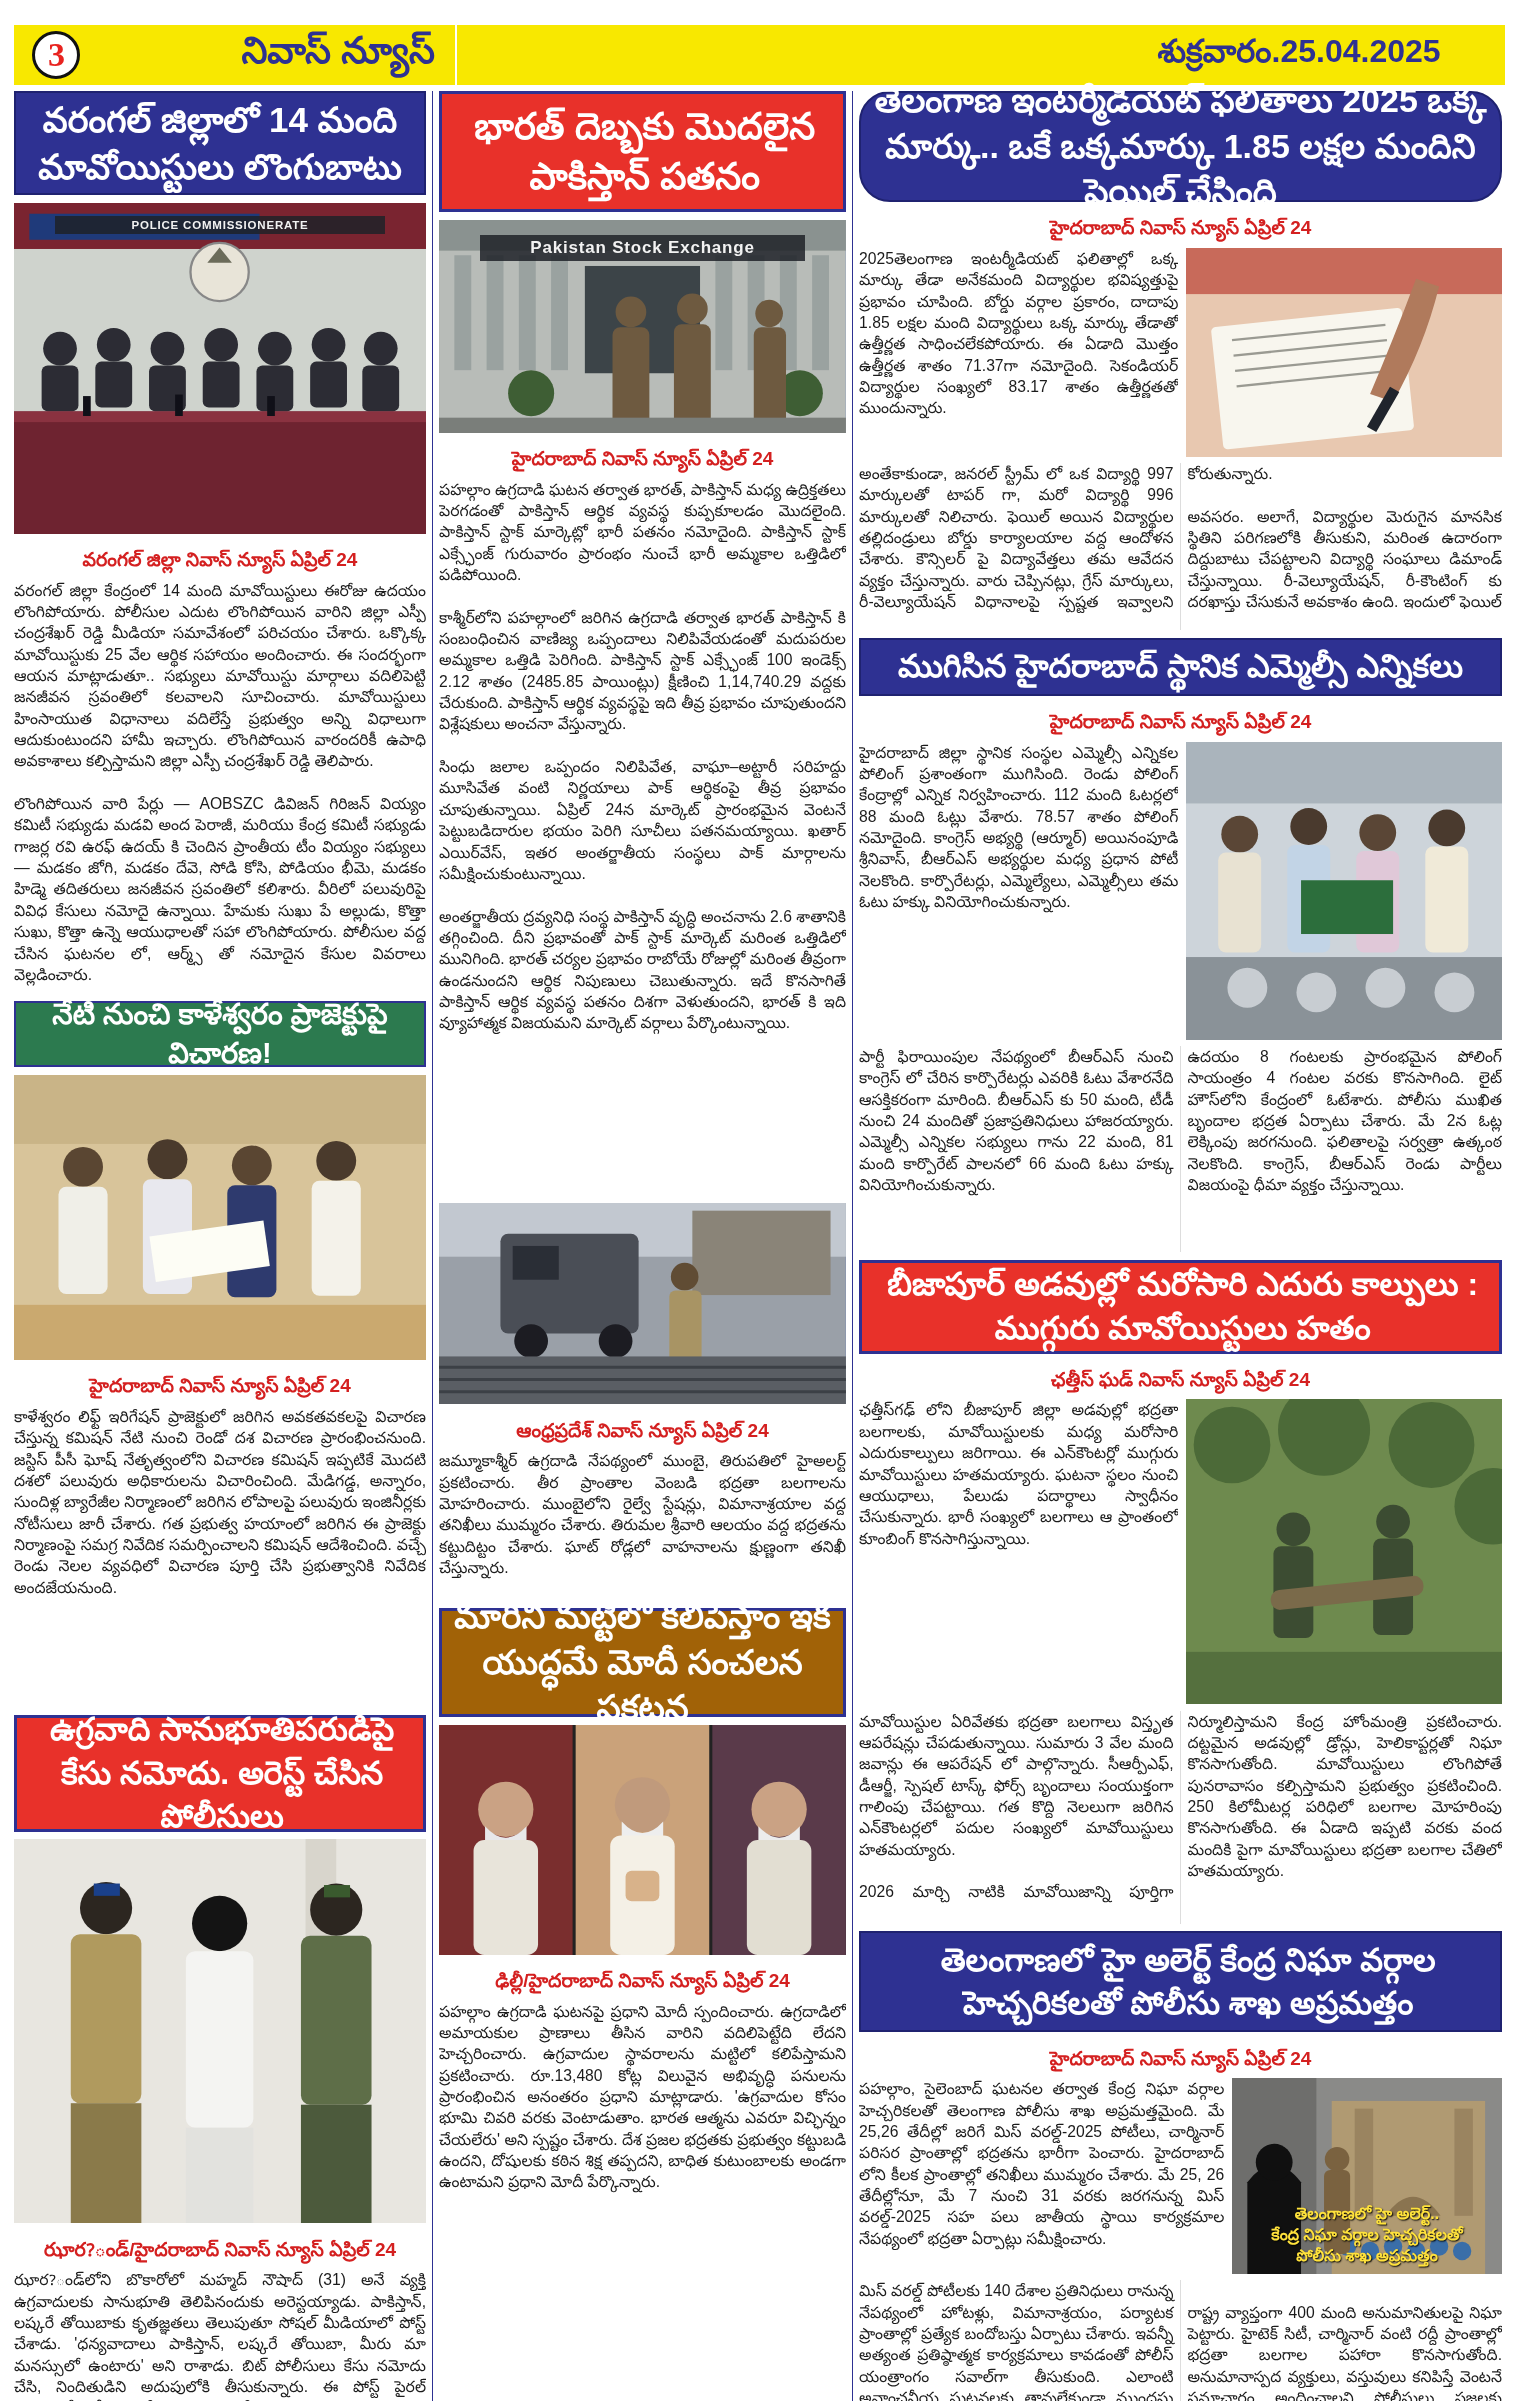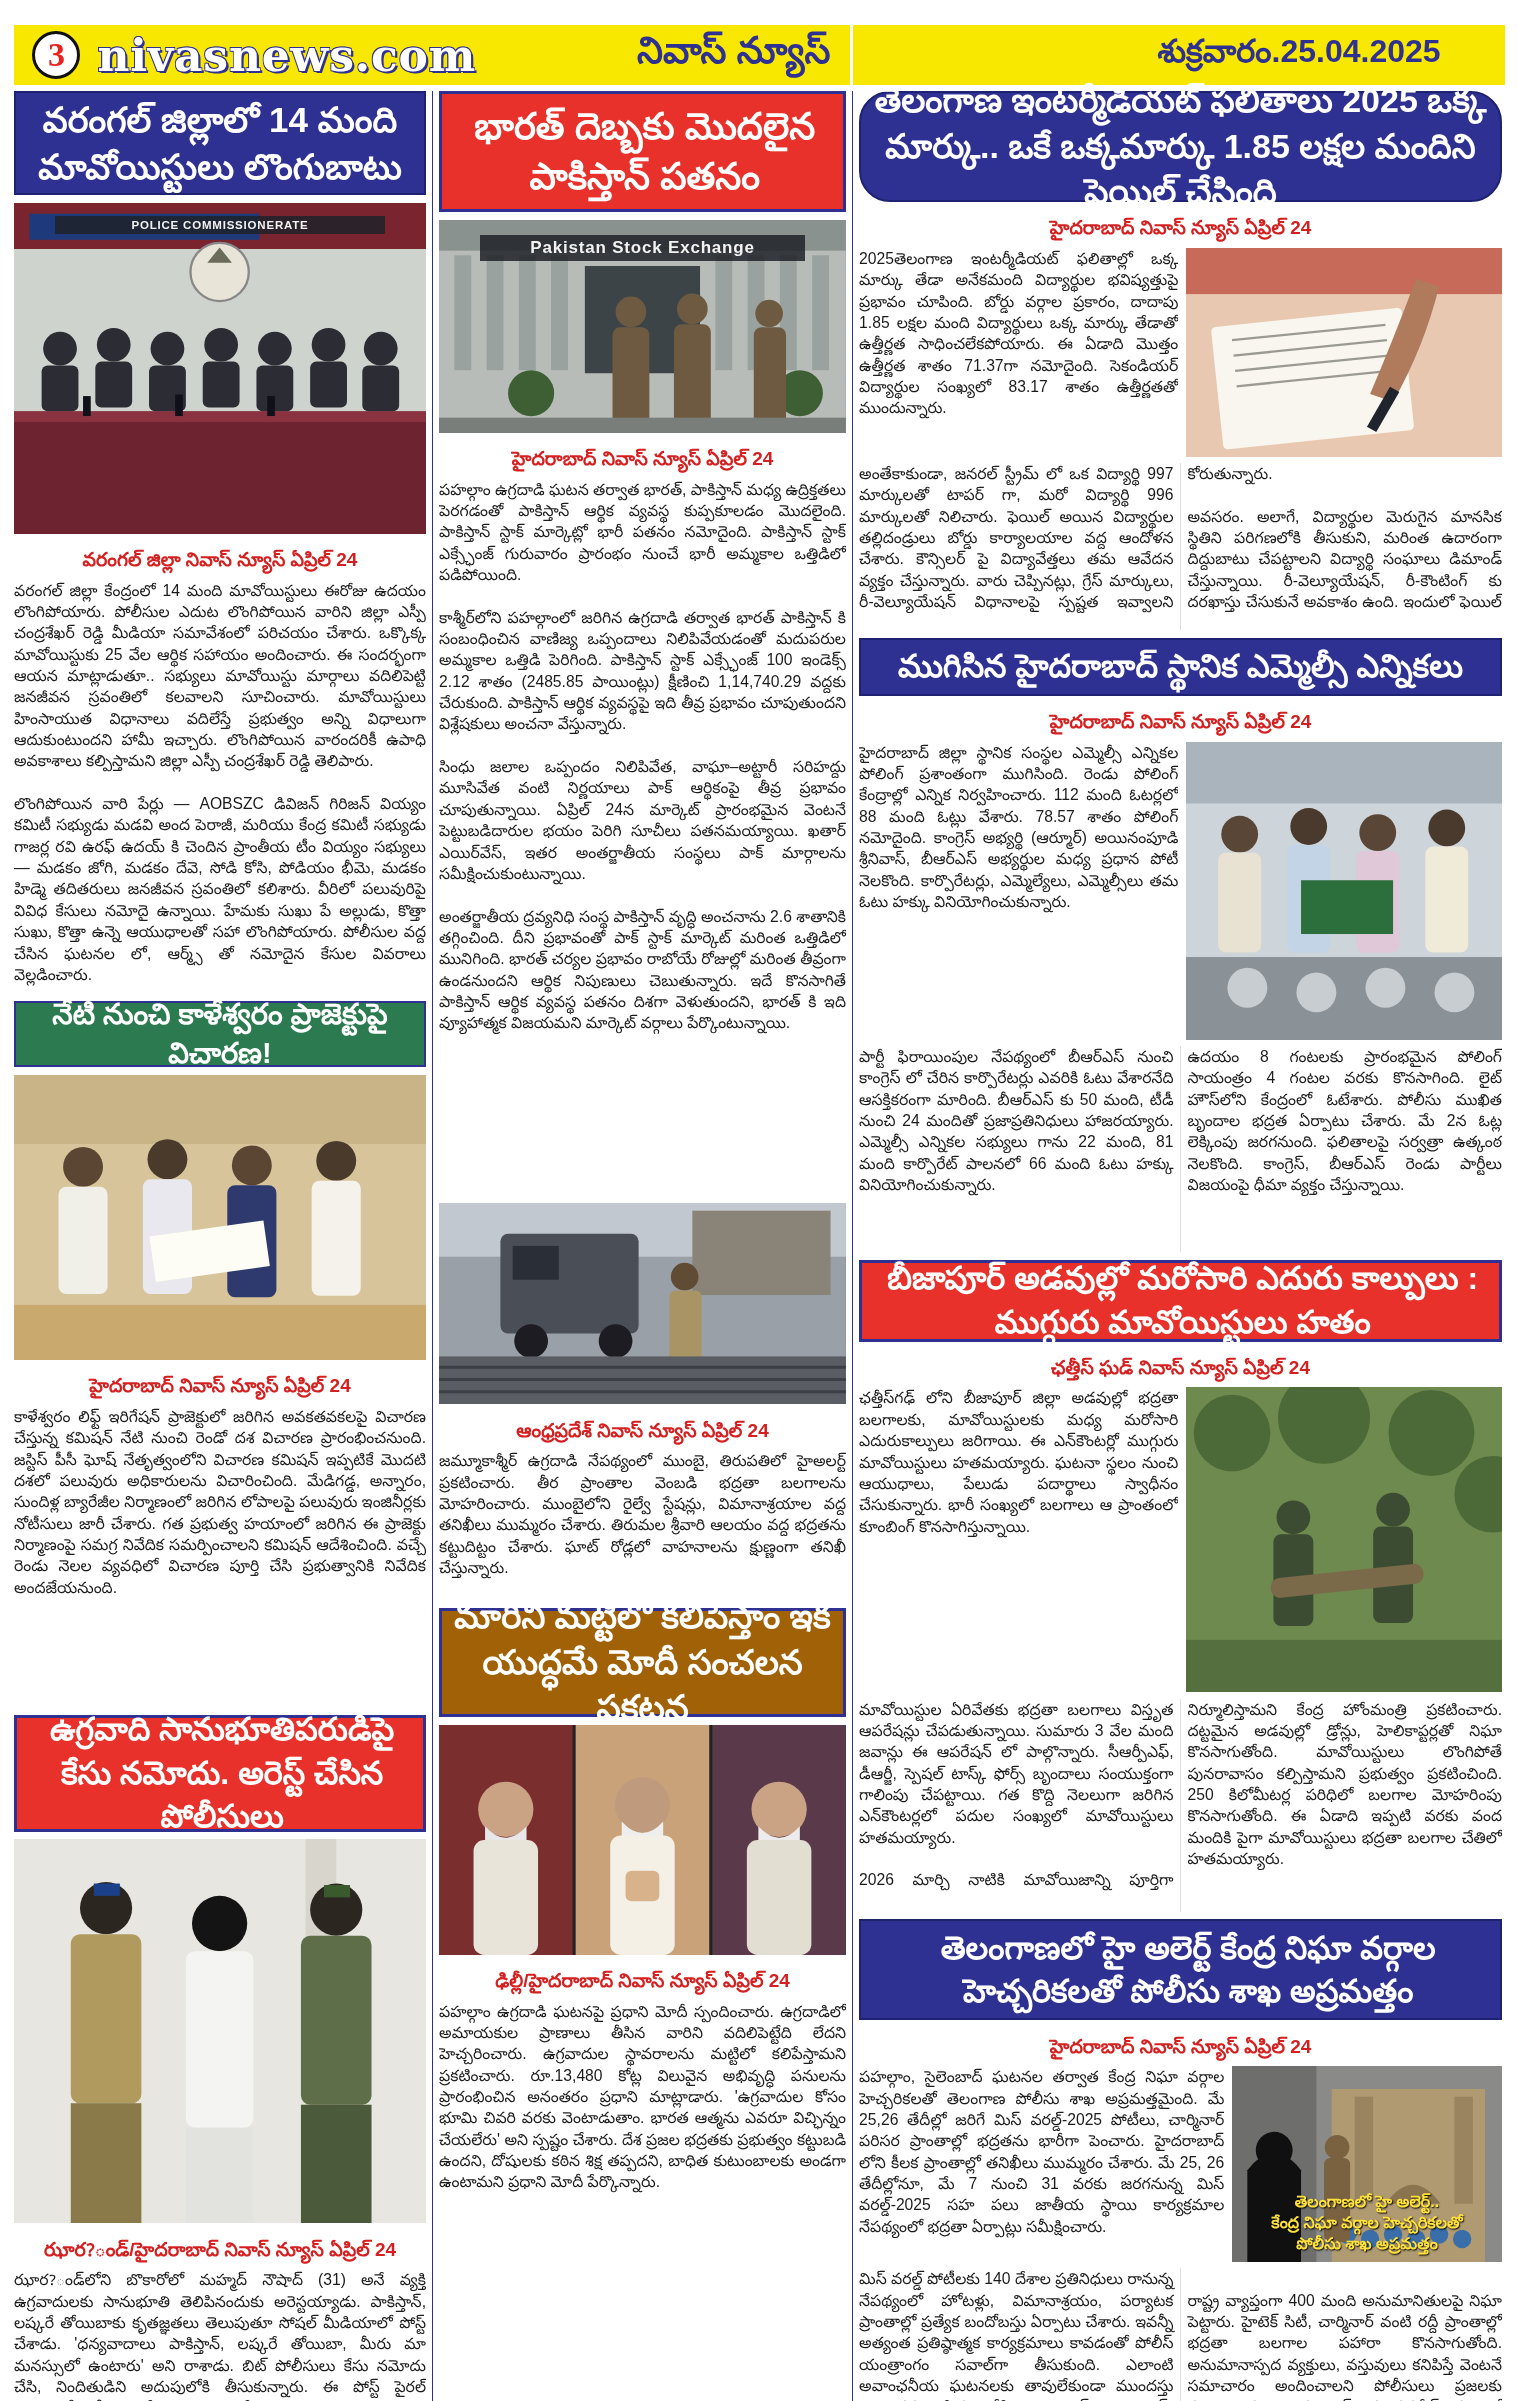--- a/index.html
+++ b/index.html
@@ -55,21 +55,20 @@
     background:rgba(30,34,40,.85); color:#f2f2f2; font-size:17px; font-weight:bold;
     padding:3.1px 0; letter-spacing:0.8px; }
 </style>
 </head>
 <body>
 
 <div class="page">
 
   <div class="masthead">
     <div class="pageno">3</div>
-    <div class="sitename">nivasnews.com</div>
     <div class="mast-title">నివాస్ న్యూస్</div>
     <div class="mast-divider"></div>
     <div class="mast-date">శుక్రవారం.25.04.2025</div>
   </div>
 
   <div class="cols">
 
     <div class="col">
 
       <div class="hl navy block" style="height:104px; font-size:35px;">వరంగల్ జిల్లాలో 14 మంది మావోయిస్టులు లొంగుబాటు</div>
@@ -309,21 +308,21 @@
                 <circle cx="350" cy="326" r="26"></circle>
             </g>
             <rect x="150" y="180" width="120" height="70" fill="#2c6e3c"></rect>
           </svg>
         </figure>
       </div>
       <div class="body-text cols2 block" style="height:206px;">పార్టీ ఫిరాయింపుల నేపథ్యంలో బీఆర్ఎస్ నుంచి కాంగ్రెస్ లో చేరిన కార్పొరేటర్లు ఎవరికి ఓటు వేశారనేది ఆసక్తికరంగా మారింది. బీఆర్ఎస్ కు 50 మంది, టీడీ నుంచి 24 మందితో ప్రజాప్రతినిధులు హాజరయ్యారు. ఎమ్మెల్సీ ఎన్నికల సభ్యులు గాను 22 మంది, 81 మంది కార్పొరేట్ పాలనలో 66 మంది ఓటు హక్కు వినియోగించుకున్నారు.
 
 ఉదయం 8 గంటలకు ప్రారంభమైన పోలింగ్ సాయంత్రం 4 గంటల వరకు కొనసాగింది. లైట్ హౌస్‌లోని కేంద్రంలో ఓటేశారు. పోలీసు ముఖిత బృందాల భద్రత ఏర్పాటు చేశారు. మే 2న ఓట్ల లెక్కింపు జరగనుంది. ఫలితాలపై సర్వత్రా ఉత్కంఠ నెలకొంది. కాంగ్రెస్, బీఆర్ఎస్ రెండు పార్టీలు విజయంపై ధీమా వ్యక్తం చేస్తున్నాయి.</div>
 
-      <div class="hl red block" style="height:82px; font-size:32px;">బీజాపూర్ అడవుల్లో మరోసారి ఎదురు కాల్పులు : ముగ్గురు మావోయిస్టులు హతం</div>
+      <div class="hl red block" style="height:94px; font-size:32px;">బీజాపూర్ అడవుల్లో మరోసారి ఎదురు కాల్పులు : ముగ్గురు మావోయిస్టులు హతం</div>
       <div class="byline">ఛత్తీస్ ఘడ్ నివాస్ న్యూస్ ఏప్రిల్ 24</div>
       <div class="art3-top">
         <div class="body-text" style="height:305px;">ఛత్తీస్‌గఢ్ లోని బీజాపూర్ జిల్లా అడవుల్లో భద్రతా బలగాలకు, మావోయిస్టులకు మధ్య మరోసారి ఎదురుకాల్పులు జరిగాయి. ఈ ఎన్‌కౌంటర్లో ముగ్గురు మావోయిస్టులు హతమయ్యారు. ఘటనా స్థలం నుంచి ఆయుధాలు, పేలుడు పదార్థాలు స్వాధీనం చేసుకున్నారు. భారీ సంఖ్యలో బలగాలు ఆ ప్రాంతంలో కూంబింగ్ కొనసాగిస్తున్నాయి.</div>
         <figure style="width:316px; height:305px;">
           <svg viewBox="0 0 412 398" preserveAspectRatio="none">
             <rect width="412" height="398" fill="#6e8a4e"></rect>
             <g fill="#4c6a38">
               <circle cx="60" cy="60" r="50"></circle>
                 <circle cx="180" cy="40" r="60"></circle>
                 <circle cx="320" cy="60" r="56"></circle>

